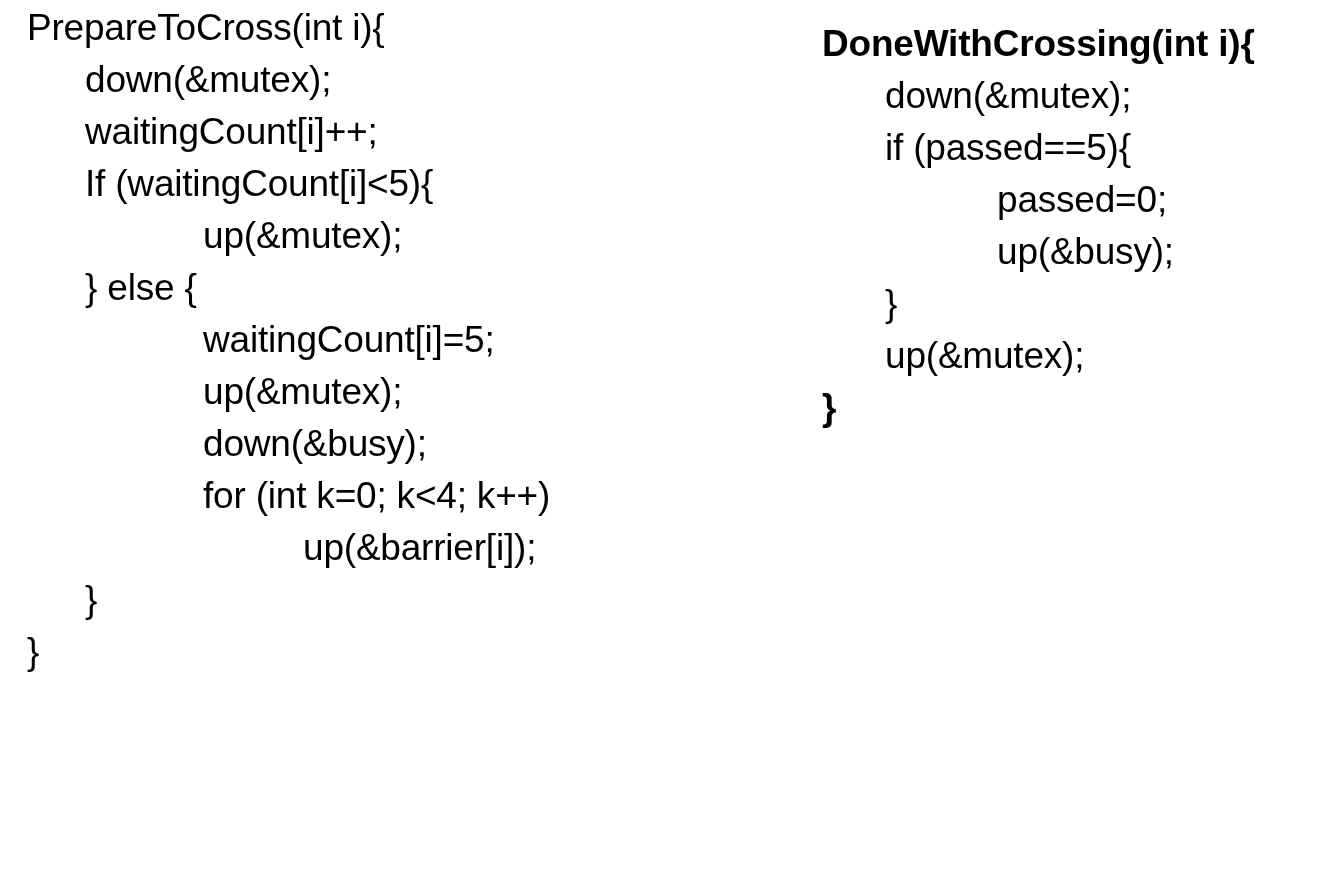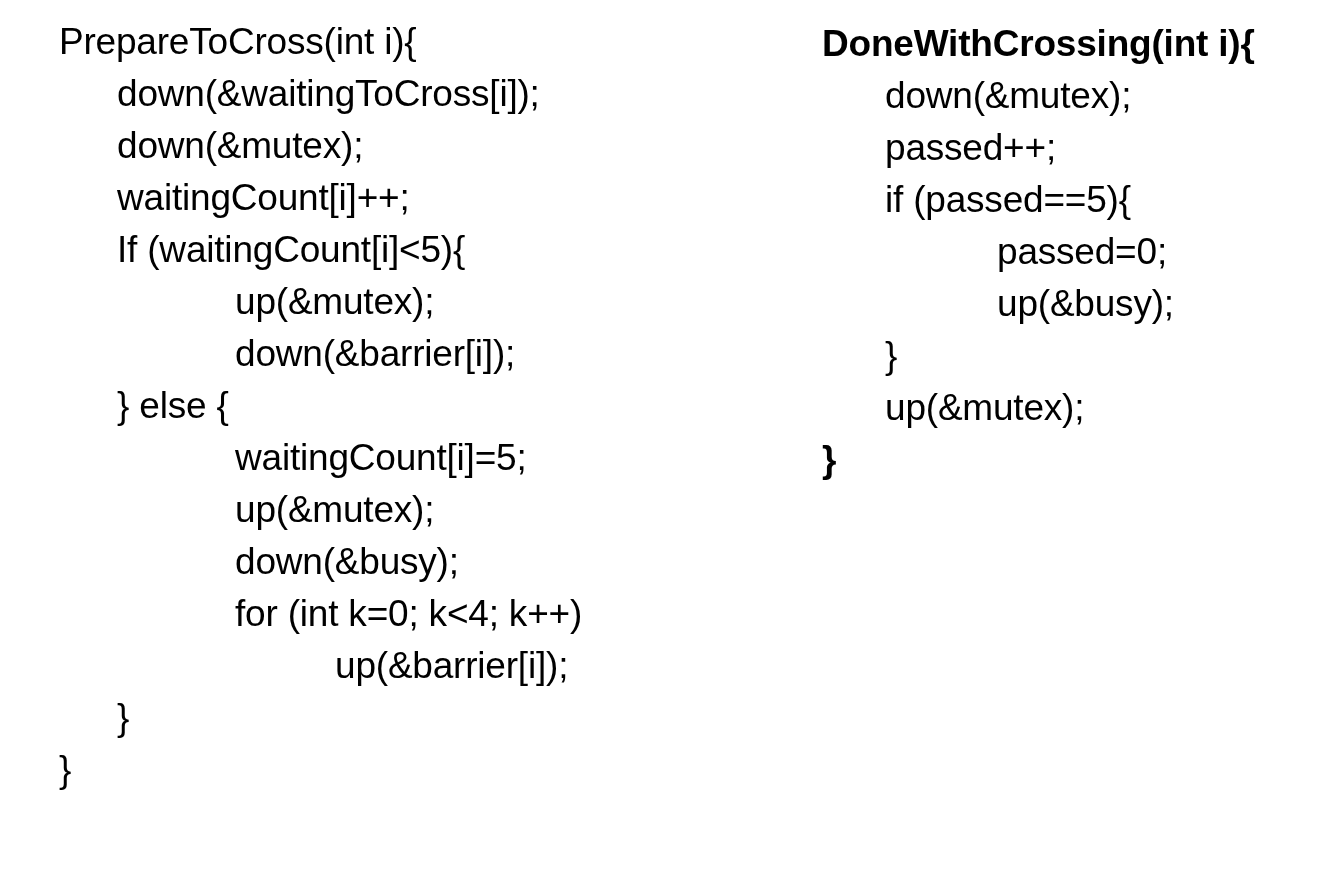--- a/index.html
+++ b/index.html
@@ -22,21 +22,21 @@
     height: 872px;
     background: #ffffff;
   }
 
   .code-column {
     position: absolute;
     top: 0;
     white-space: nowrap;
   }
 
-  .code-column.left  { left: 0px;   top: 16px; padding-left: 32px; }
+  .code-column.left  { left: 0px;   top: 2px; }
   .code-column.right { left: 795px; top: 18px; }
 
   .code-line {
     display: block;
     height: 52px;
     line-height: 52px;
     font-size: 37px;
     font-weight: 400;
     letter-spacing: -0.2px;
     white-space: pre;
@@ -56,40 +56,37 @@
     font-weight: 400;
   }
 </style>
 </head>
 <body>
 
 <div class="slide">
 
   <div class="code-column left">
       <span class="code-line ind-0"><span>PrepareToCross(int i){</span></span>
-      <span class="code-line ind-1"><span>down(&amp;waitingToCross[i]);</span></span>
       <span class="code-line ind-1"><span>down(&amp;mutex);</span></span>
       <span class="code-line ind-1"><span>waitingCount[i]++;</span></span>
       <span class="code-line ind-1"><span class="kw">If</span><span> (waitingCount[i]&lt;5){</span></span>
       <span class="code-line ind-2"><span>up(&amp;mutex);</span></span>
-      <span class="code-line ind-2"><span>down(&amp;barrier[i]);</span></span>
       <span class="code-line ind-1"><span>} </span><span class="kw">else</span><span> {</span></span>
       <span class="code-line ind-2"><span>waitingCount[i]=5;</span></span>
       <span class="code-line ind-2"><span>up(&amp;mutex);</span></span>
       <span class="code-line ind-2"><span>down(&amp;busy);</span></span>
       <span class="code-line ind-2"><span class="kw">for</span><span> (int k=0; k&lt;4; k++)</span></span>
       <span class="code-line ind-3"><span>up(&amp;barrier[i]);</span></span>
       <span class="code-line ind-1"><span>}</span></span>
       <span class="code-line ind-0"><span>}</span></span>
     </div>
 
   <div class="code-column right">
       <span class="code-line ind-0"><span>DoneWithCrossing(int i){</span></span>
       <span class="code-line ind-1"><span>down(&amp;mutex);</span></span>
-      <span class="code-line ind-1"><span>passed++;</span></span>
       <span class="code-line ind-1"><span class="kw">if</span><span> (passed==5){</span></span>
       <span class="code-line ind-2"><span>passed=0;</span></span>
       <span class="code-line ind-2"><span>up(&amp;busy);</span></span>
       <span class="code-line ind-1"><span>}</span></span>
       <span class="code-line ind-1"><span>up(&amp;mutex);</span></span>
       <span class="code-line ind-0"><span>}</span></span>
     </div>
 
 </div>
 

